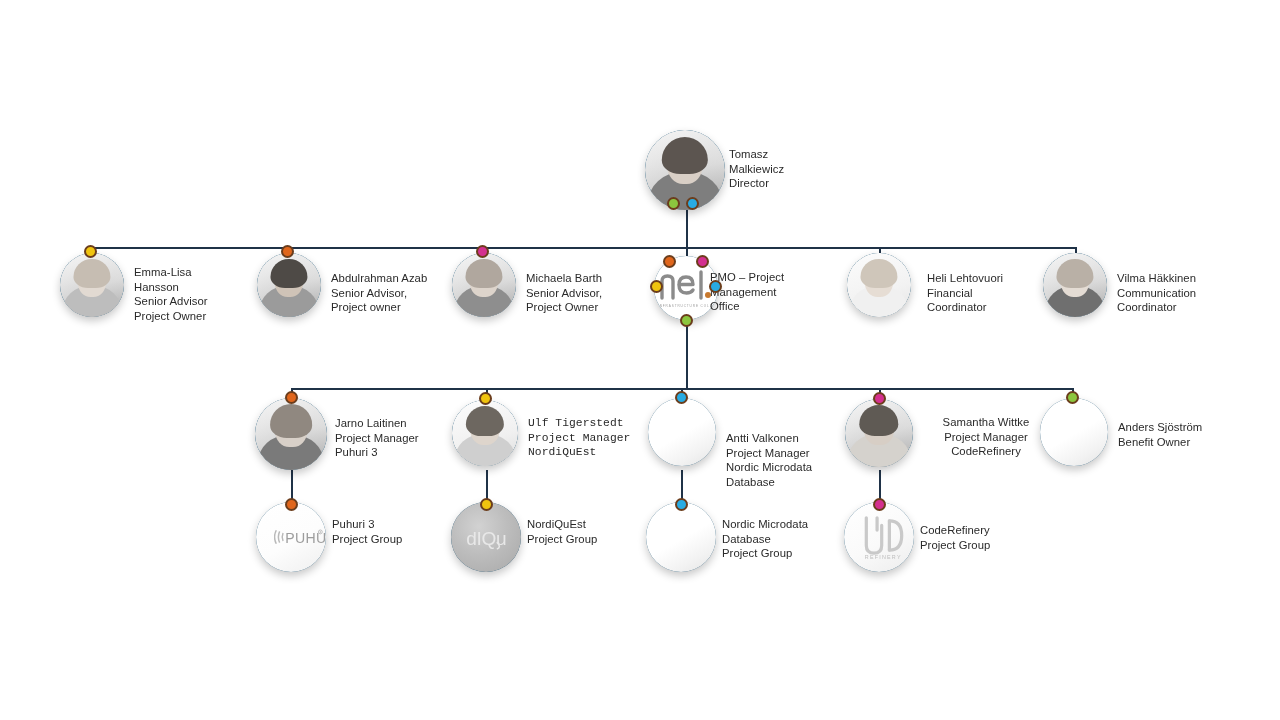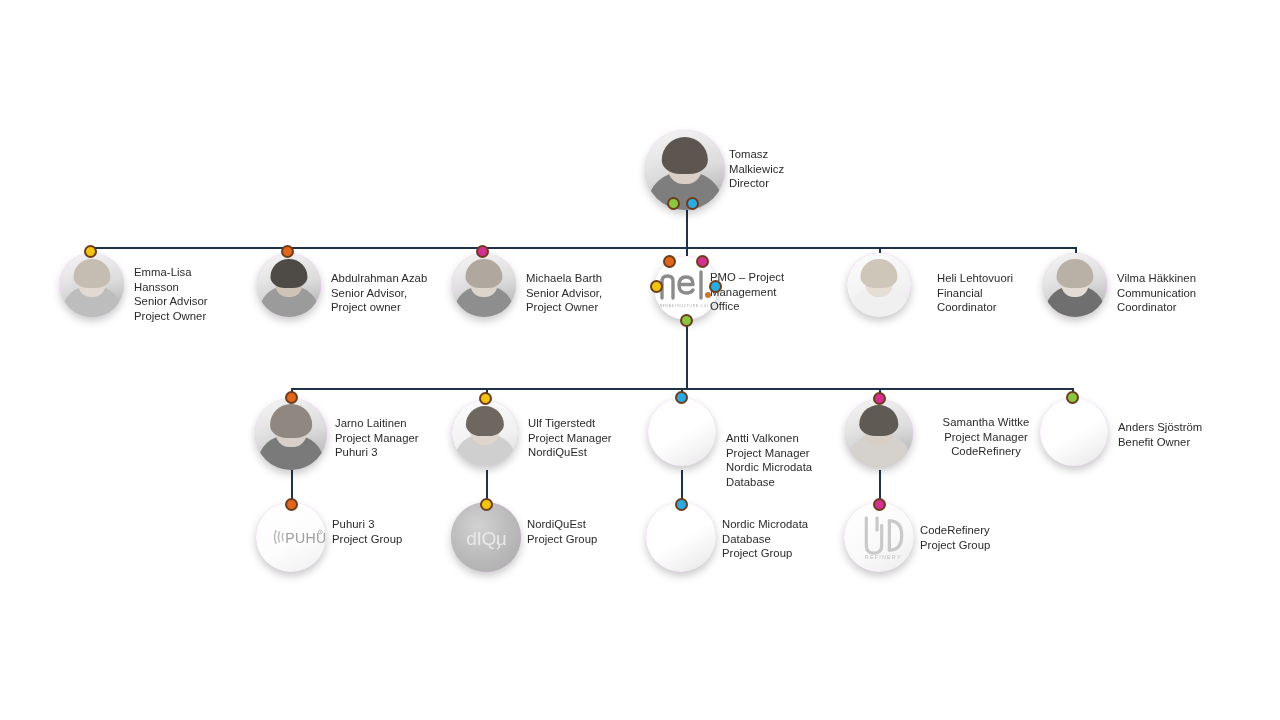--- a/index.html
+++ b/index.html
@@ -25,21 +25,21 @@
 
   
   .node {
     position: absolute;
   }
   .avatar {
     position: absolute;
     border-radius: 50%;
     overflow: visible;
     box-shadow: 0 4px 9px rgba(0,0,0,0.22);
-    background: #f0abfc;
+    background: #0c4a6e;
   }
   .avatar .photo {
     position: absolute;
     inset: 0;
     border-radius: 50%;
     overflow: hidden;
   }
   
   .blankfill {
     position: absolute;
@@ -248,21 +248,21 @@
     <div class="avatar" style="left:0; top:0; width:64px; height:64px;">
       <div class="photo">
         <div class="pp">
           <div class="bg2" style="background:linear-gradient(160deg,#fcfcfc 0%, #f2f2f2 60%, #e4e4e4 100%);"></div>
           <div class="body" style="background:#f0f0f0;"></div>
           <div class="head" style="background:#e6ddd4;"></div>
           <div class="hair" style="background:#cfc6ba;"></div>
         </div>
       </div>
     </div>
-    <div class="label" style="left:90px; top:18px; width:120px;">Heli Lehtovuori
+    <div class="label" style="left:80px; top:18px; width:120px;">Heli Lehtovuori
 Financial
 Coordinator</div>
   </div>
 
   <div class="node" style="left:1043px; top:253px;">
     <div class="avatar" style="left:0; top:0; width:64px; height:64px;">
       <div class="photo">
         <div class="pp">
           <div class="bg2"></div>
           <div class="body" style="background:#6f6f6f;"></div>
@@ -298,21 +298,21 @@
       <div class="photo">
         <div class="pp">
           <div class="bg2" style="background:linear-gradient(160deg,#fdfdfd 0%, #f0f0f0 60%, #dcdcdc 100%);"></div>
           <div class="body" style="background:#cfcfcf;"></div>
           <div class="head" style="background:#ded5cc;"></div>
           <div class="hair" style="background:#6d6760;"></div>
         </div>
       </div>
     </div>
     <div class="dot" style="left:27px; top:-8px; background:#f0c40f;"></div>
-    <div class="label" style="left:76px; top:16px; width:120px;">Ulf Tigerstedt
+    <div class="label" style="left:76px; top:16px; width:120px;font-family:Liberation Mono, monospace;">Ulf Tigerstedt
 Project Manager
 NordiQuEst</div>
   </div>
 
   <div class="node" style="left:648px; top:398px;">
     <div class="avatar" style="left:0; top:0; width:68px; height:68px;">
       <div class="blankfill"></div>
     </div>
     <div class="dot" style="left:27px; top:-7px; background:#29abe2;"></div>
     <div class="label" style="left:78px; top:9px; width:130px;margin-top:24px;">Antti Valkonen

